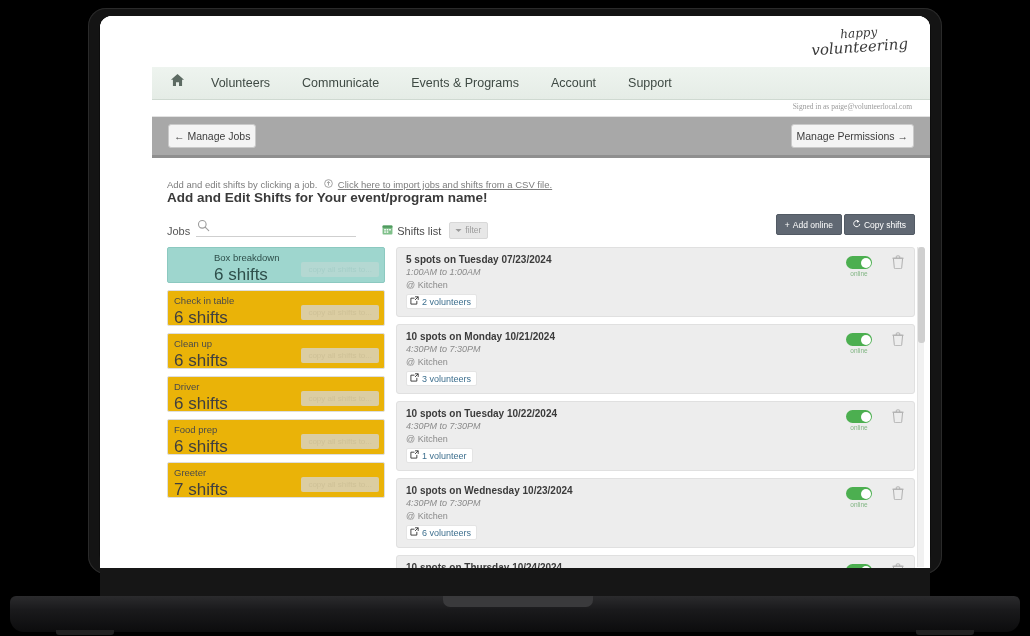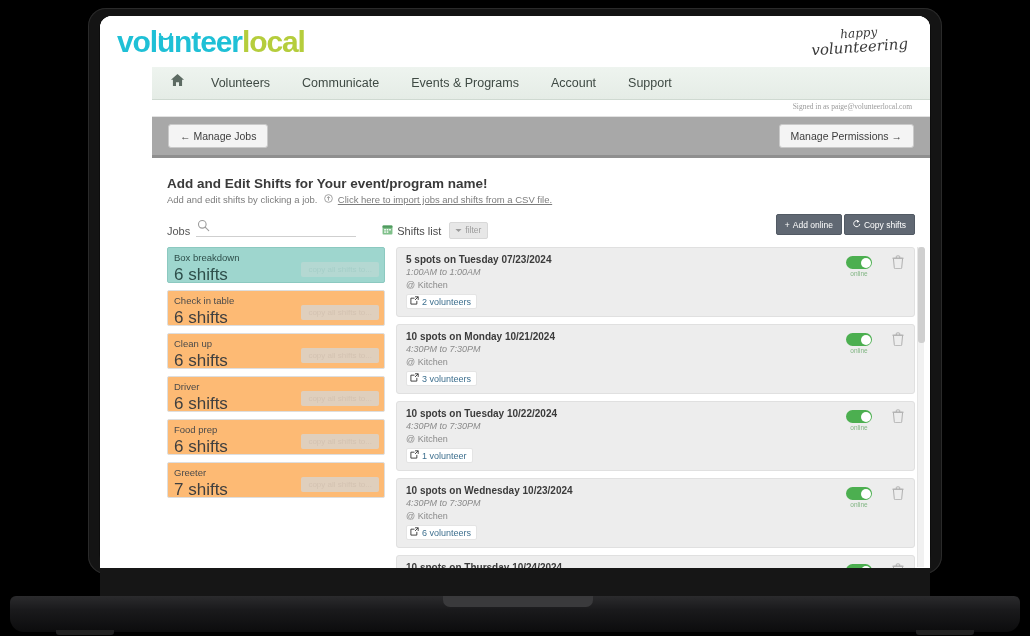--- a/index.html
+++ b/index.html
@@ -123,21 +123,21 @@
   #graybar {
     margin-left: 52px;
     height: 41px;
     background: #a8a8a8;
     border-bottom: 3px solid #8f8f8f;
     display: flex; align-items: center; justify-content: space-between;
     padding: 0 16px;
   }
   .gbtn {
     background: #f4f4f4; border: 1px solid #c9c9c9; border-radius: 3px;
-    font-size: 10.5px; color: #3d3d3d; padding: 5px 11px;
+    font-size: 10.5px; color: #3d3d3d; padding: 5px 5px;
     cursor: pointer; white-space: nowrap;
   }
 
   
   #content { margin-left: 52px; padding: 18px 15px 0 15px; background:#fff; }
   #h1 { font-size: 13.5px; font-weight: 700; color: #3a3a3a; }
   #sub { font-size: 9.5px; color: #7c7c7c; margin-top: 3px; }
   #sub .csv { color:#7c7c7c; text-decoration: underline; cursor:pointer; }
   #sub .up-icon { display:inline-block; margin:0 2px 0 4px; }
 
@@ -168,28 +168,28 @@
     border:1px solid #525a64; border-radius:2px; cursor:pointer; white-space:nowrap;
     display:flex; align-items:center; gap:3px;
   }
 
   
   #panels { display:flex; margin-top: 8px; gap: 11px; height: 320px; }
 
   
   #jobs-col { width: 218px; position: relative; }
   .job {
-    position: relative; height: 36px; background:#fdba74;
+    position: relative; height: 36px; background:#eab308;
     border: 1px solid #dedede; border-radius: 2px; margin-bottom: 7px;
     padding: 4px 6px; cursor: pointer; overflow:hidden;
   }
   .job.selected { background:#9ed6ce; border-color:#8cc9c0; }
   .job .jname { font-size: 9.5px; color:#4a4a4a; line-height:1.25; }
   .job .jshifts { font-size: 17px; color:#3f3f3f; line-height:1.25; }
-  .job.selected .jname, .job.selected .jshifts { color:#2e4f4b; }
+  .job.selected .jname, .job.selected .jshifts { color:#2e4f4b;margin-left:40px; }
   .job .copybtn {
     position:absolute; right:5px; bottom:5px;
     background:#d6d6d6; color:#c6c6c6; font-size:8px;
     padding:3px 7px; border-radius:2px; white-space:nowrap;
     opacity:.75;
   }
   .job.selected .copybtn { background:#bcd9d4; color:#a8cdc7; }
 
   
   #shifts-col { flex: 1; position: relative; }
@@ -239,25 +239,20 @@
 
 <div id="laptop">
   <div id="lid">
     <div id="lid-inner"></div>
   </div>
 
   <div id="screen">
     <div id="page">
 
       <div id="brandbar">
-        <div id="logo">
-          <span class="t1">vol</span><span class="smile"><span class="dotless">u</span><svg width="13" height="7" viewBox="0 0 13 7">
-                <path d="M1 1 a5.5 5 0 0 0 11 0" fill="none" stroke="#1fc0d6" stroke-width="2.1" stroke-linecap="round"></path>
-              </svg></span><span class="t1">nteer</span><span class="t2">local</span>
-        </div>
         <div id="happy">
           <div class="l1">happy</div>
           <div class="l2">volunteering</div>
         </div>
       </div>
 
       <div id="nav">
         <div class="item home">
           <span>
             <svg width="15" height="14" viewBox="0 0 16 15">
@@ -275,31 +270,31 @@
       <div id="signedin-strip">
         <div id="signedin">Signed in as paige@volunteerlocal.com</div>
       </div>
 
       <div id="graybar">
         <div class="gbtn">← Manage Jobs</div>
         <div class="gbtn">Manage Permissions →</div>
       </div>
 
       <div id="content">
-        <div id="h1">Add and Edit Shifts for Your event/program name!</div>
         <div id="sub">
           <span>Add and edit shifts by clicking a job.</span>
           <span class="up-icon">
             <svg width="9" height="9" viewBox="0 0 10 10">
                 <circle cx="5" cy="5" r="4.3" fill="none" stroke="#9a9a9a" stroke-width="1"></circle>
                 <path d="M5 7.3 V3.1 M3.3 4.6 L5 2.9 L6.7 4.6" fill="none" stroke="#9a9a9a" stroke-width="1"></path>
               </svg>
           </span>
           <span class="csv">Click here to import jobs and shifts from a CSV file.</span>
         </div>
+        <div id="h1">Add and Edit Shifts for Your event/program name!</div>
 
         <div id="toolsrow">
           <div id="jobs-label">Jobs</div>
           <div id="jobs-search">
             <span class="mag">
               <svg width="13" height="13" viewBox="0 0 14 14">
                   <circle cx="5.7" cy="5.7" r="4.1" fill="none" stroke="#9d9d9d" stroke-width="1.2"></circle>
                   <path d="M8.8 8.8 L12.6 12.6" stroke="#9d9d9d" stroke-width="1.2" stroke-linecap="round"></path>
                 </svg>
             </span>

